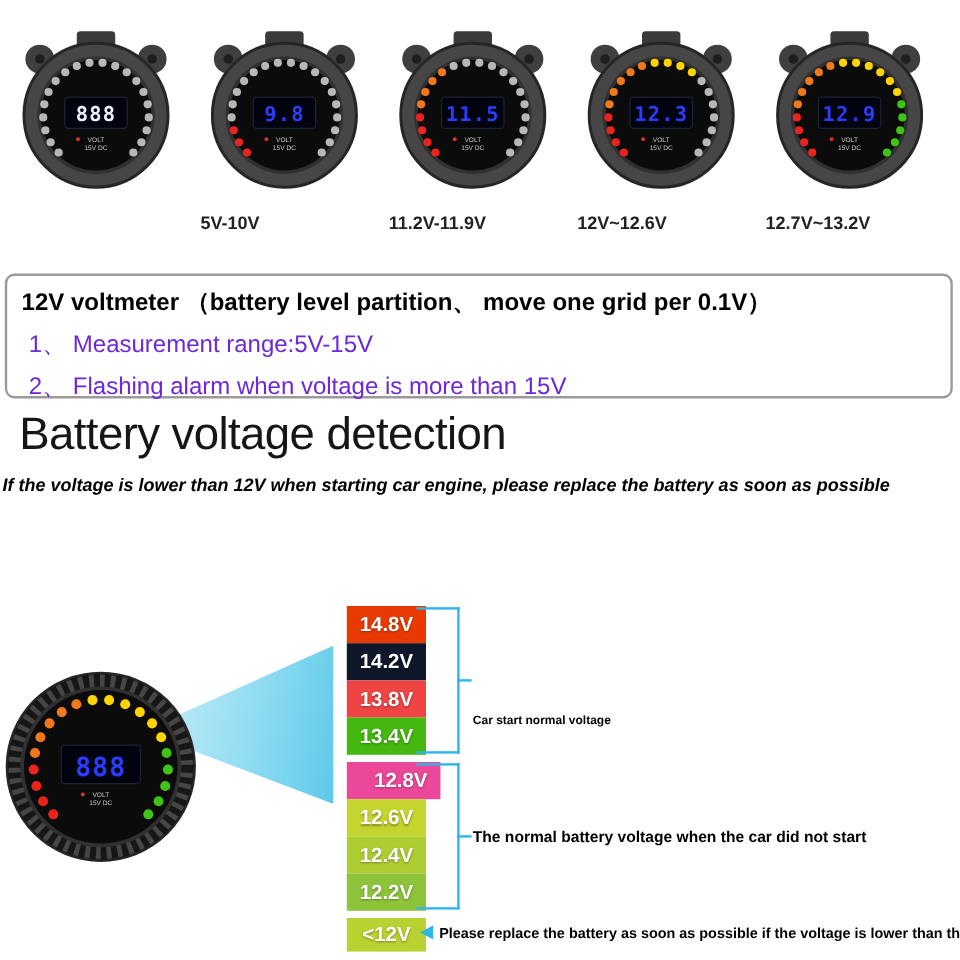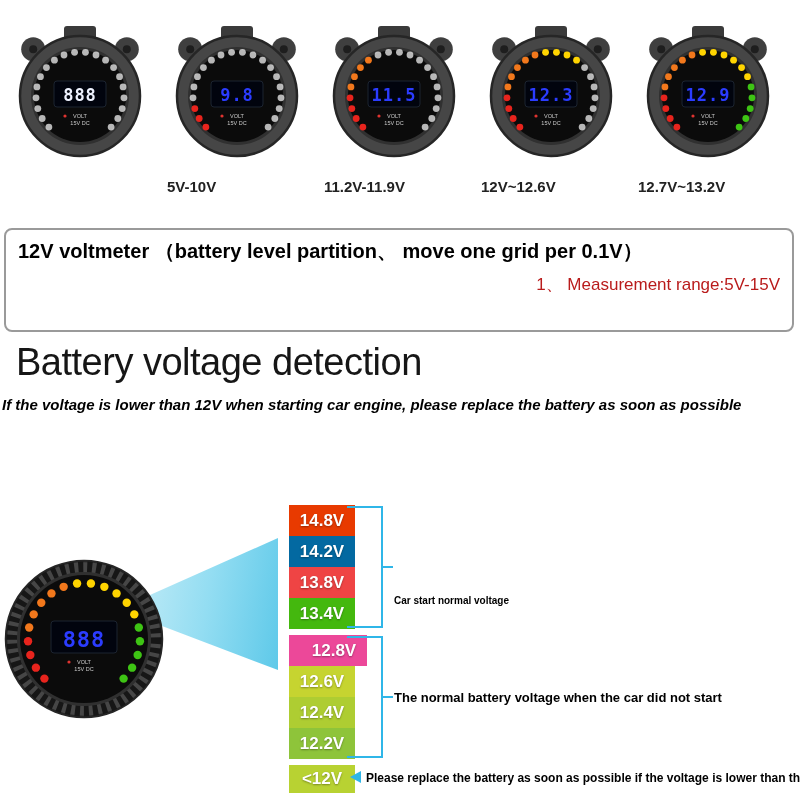--- a/index.html
+++ b/index.html
@@ -14,21 +14,21 @@
   .gauge-label {
     margin-top:8px; text-align:left; font-size:15px; font-weight:bold; color:#222;
   }
   
   .spec-box {
     position:absolute; left:4px; top:228px; width:790px; height:104px;
     box-sizing:border-box; border:2px solid #9a9a9a; border-radius:8px;
     padding:8px 12px; background:#fff;
   }
   .spec-title { margin:0 0 6px 0; font-size:20px; font-weight:bold; color:#000; }
-  .spec-item { margin:8px 0 0 6px; font-size:17px; color:#b91c1c;text-align:right; }
+  .spec-item { margin:8px 0 0 6px; font-size:20px; color:#6d28d9; }
   
   .main-heading {
     position:absolute; left:16px; top:341px; margin:0;
     font-size:38px; font-weight:400; letter-spacing:-0.5px; color:#161616;
   }
   .sub-heading {
     position:absolute; left:2px; top:396px; margin:0; width:796px;
     font-size:15px; font-weight:bold; color:#000;font-style:italic;
   }
   
@@ -264,20 +264,21 @@
           <text x="70" y="113" text-anchor="middle" fill="#c9c9c9" font-size="5.5" font-family="&quot;Liberation Sans&quot;, sans-serif">15V DC</text>
           <circle cx="55" cy="104" r="1.6" fill="#e03330"></circle>
         </svg>
       <figcaption class="gauge-label">12.7V~13.2V</figcaption>
     </figure>
   </section>
 
   <section class="spec-box">
     <h2 class="spec-title">12V voltmeter （battery level partition、 move one grid per 0.1V）</h2>
     <p class="spec-item">1、 Measurement range:5V-15V</p>
+    <p class="spec-item">2、 Flashing alarm when voltage is more than 15V</p>
   </section>
 
   <h1 class="main-heading">Battery voltage detection</h1>
   <p class="sub-heading">If the voltage is lower than 12V when starting car engine, please replace the battery as soon as possible</p>
 
   <section class="diagram">
     <div class="beam"></div>
 
     <figure class="product">
       <svg width="170" height="170">
@@ -308,21 +309,21 @@
           <rect x="52" y="67" width="66" height="32" rx="3" fill="#01040e" stroke="#1c2430" stroke-width="1"></rect>
           <text x="85" y="93" text-anchor="middle" fill="#2b3cff" font-family="&quot;DejaVu Sans Mono&quot;, monospace" font-size="22" font-weight="bold" letter-spacing="1">888</text>
           <text x="85" y="110" text-anchor="middle" fill="#c9c9c9" font-size="5.5" font-family="&quot;Liberation Sans&quot;, sans-serif">VOLT</text>
           <text x="85" y="117" text-anchor="middle" fill="#c9c9c9" font-size="5.5" font-family="&quot;Liberation Sans&quot;, sans-serif">15V DC</text>
           <circle cx="70" cy="108" r="1.6" fill="#e03330"></circle>
         </svg>
     </figure>
 
     <div class="scale">
       <div class="scale-cell" style="background: rgb(232, 58, 0);">14.8V</div>
-      <div class="scale-cell" style="background: #0369a1;">14.2V</div>
+      <div class="scale-cell" style="background: #0f172a;">14.2V</div>
       <div class="scale-cell" style="background: #ef4444;">13.8V</div>
       <div class="scale-cell" style="background: rgb(68, 184, 14);">13.4V</div>
       <div class="scale-cell" style="background: #ec4899; padding-left: 12px;">12.8V</div>
       <div class="scale-cell" style="background: rgb(198, 212, 48);">12.6V</div>
       <div class="scale-cell" style="background: rgb(174, 205, 50);">12.4V</div>
       <div class="scale-cell" style="background: rgb(142, 196, 58);">12.2V</div>
       <div class="scale-cell" style="background: rgb(184, 210, 50);">&lt;12V</div>
     </div>
 
     <div class="bracket bracket-high"></div>

